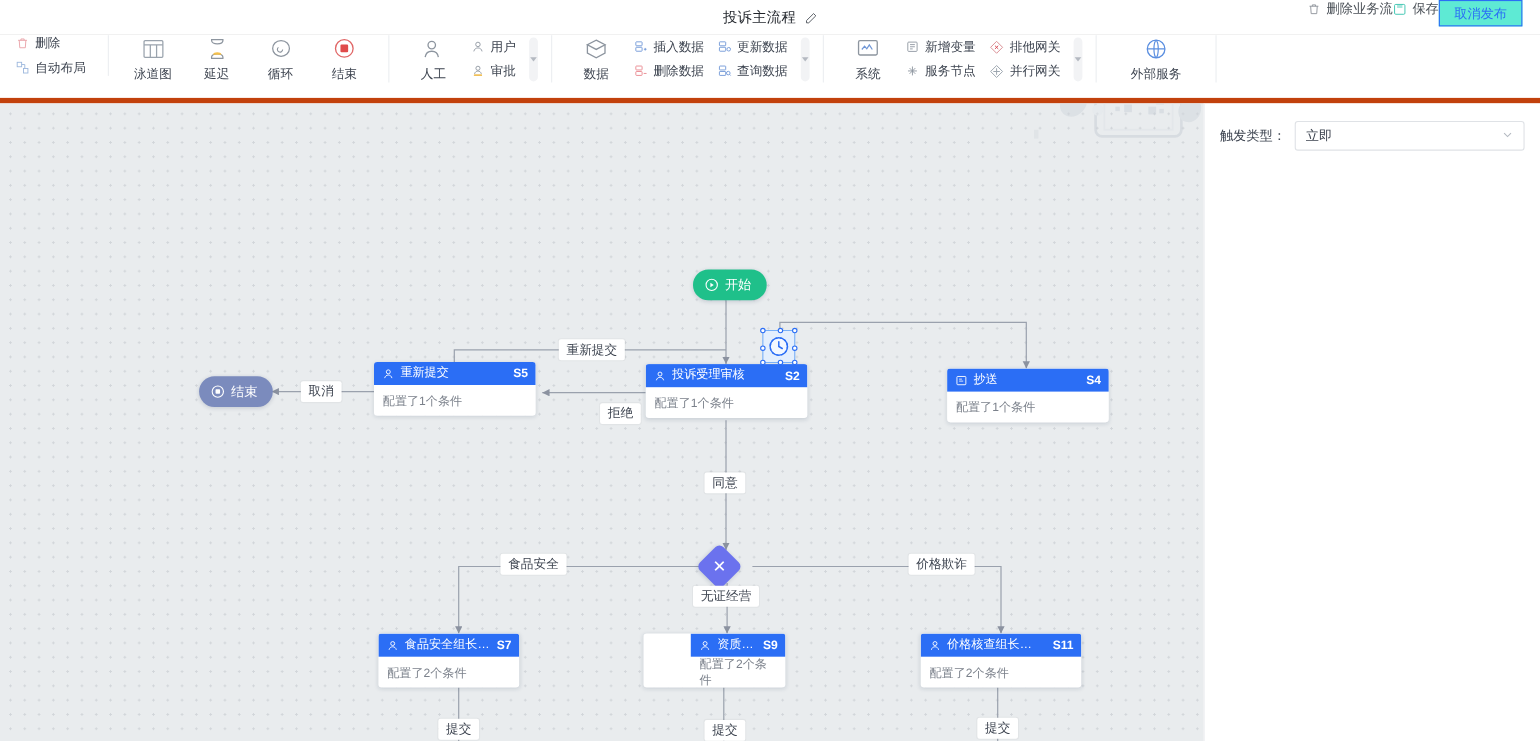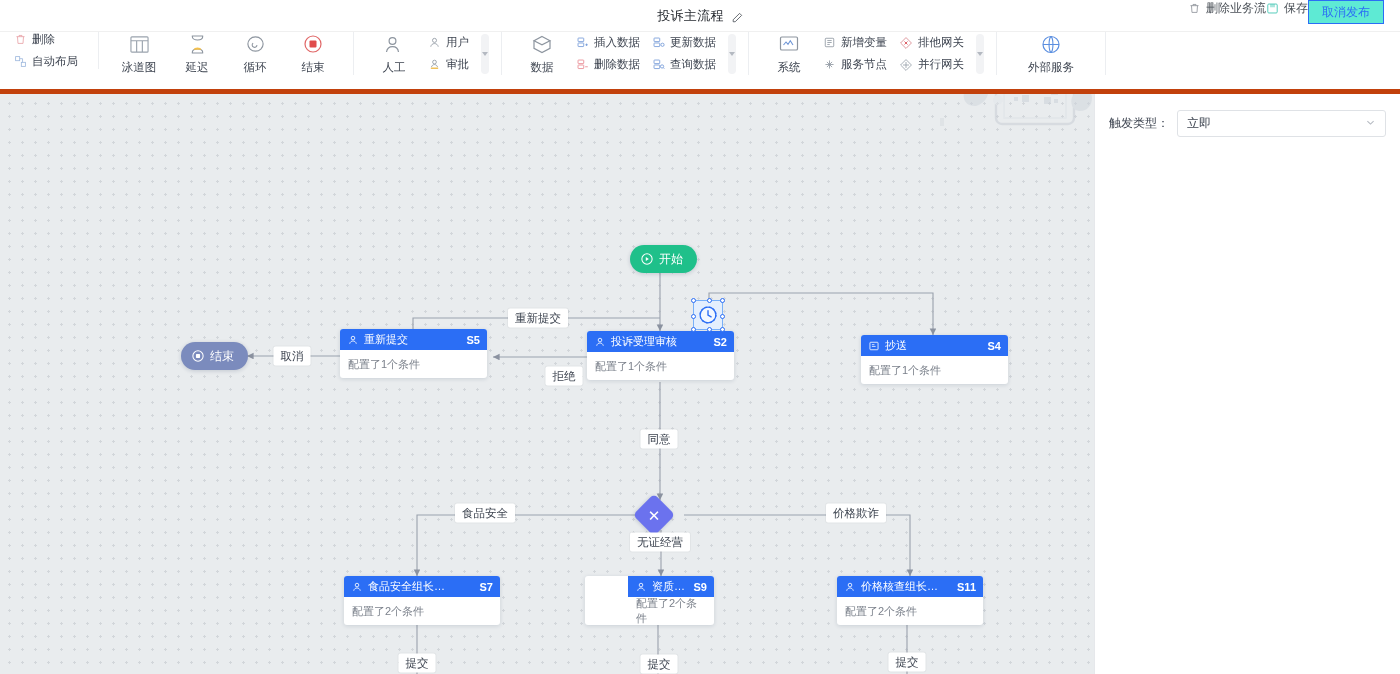--- a/index.html
+++ b/index.html
@@ -520,21 +520,21 @@
         <svg class="nh-ico" width="12" height="12" viewBox="0 0 16 16">
             <rect x="2.6" y="3" width="10.8" height="10" rx="1" fill="none" stroke="#fff" stroke-width="1.1"></rect>
             <path d="M5.2 6.2h3.4M5.2 8.6h5" stroke="#fff" stroke-width="1"></path>
           </svg>
         <span class="nh-name">抄送</span>
         <span class="nh-code">S4</span>
       </div>
       <div class="node-bd">配置了1个条件</div>
     </div>
 
-    <div class="node" style="left:344px; top:482px; width:156px;">
+    <div class="node" style="left:344px; top:482px; width:128px;">
       <div class="node-hd">
         <svg class="nh-ico" width="12" height="12" viewBox="0 0 16 16">
             <circle cx="8" cy="5.4" r="2.4" fill="none" stroke="#fff" stroke-width="1.1"></circle>
             <path d="M3.6 13c.5-2.5 2.4-3.7 4.4-3.7s3.9 1.2 4.4 3.7" fill="none" stroke="#fff" stroke-width="1.1"></path>
           </svg>
         <span class="nh-name">食品安全组长…</span>
         <span class="nh-code">S7</span>
       </div>
       <div class="node-bd">配置了2个条件</div>
     </div>

